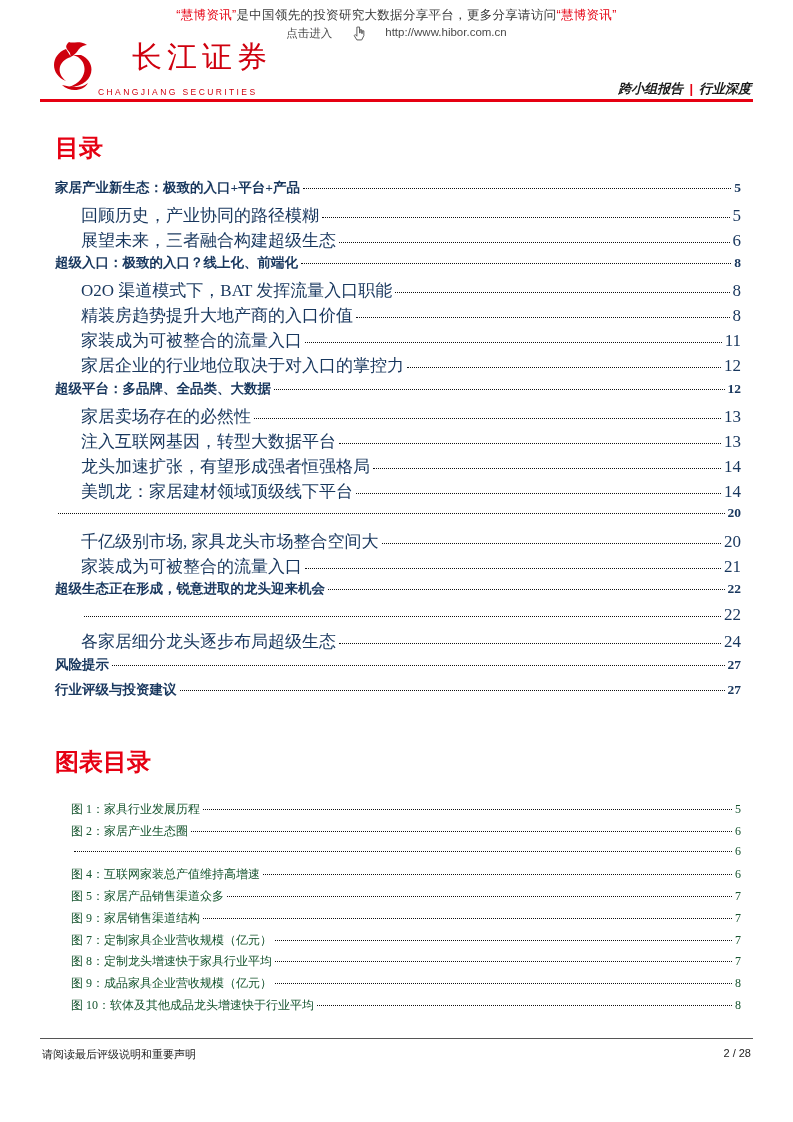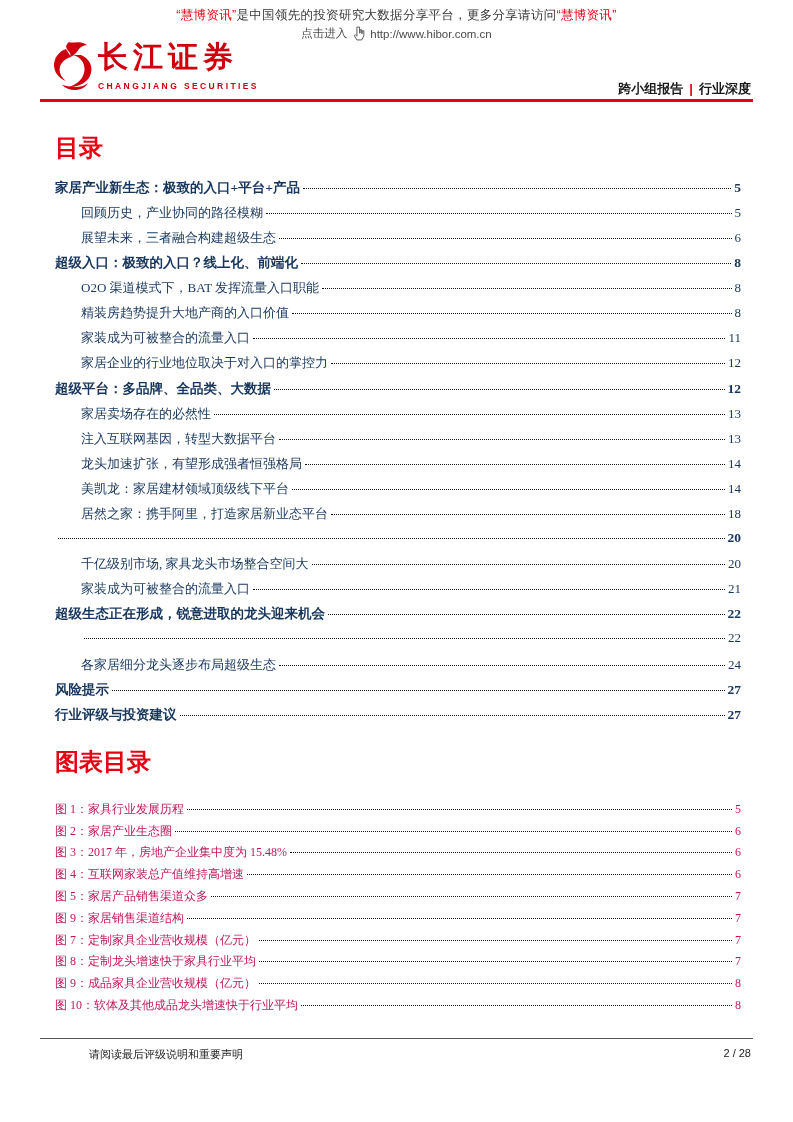--- a/index.html
+++ b/index.html
@@ -2,51 +2,51 @@
 <html><head>
 <meta charset="utf-8">
 <style>
   html,body{margin:0;padding:0;}
   body{width:793px;height:1122px;background:#ffffff;font-family:"Liberation Sans",sans-serif;color:#222;}
   .page{position:relative;width:793px;height:1122px;overflow:hidden;background:#fff;}
 
   
   .promo1{position:absolute;top:7px;left:0;right:0;text-align:center;font-size:12.5px;color:#3a3a3a;letter-spacing:.3px;}
   .promo1 .red{color:#e60012;}
-  .promo2{position:absolute;top:26px;left:0;right:0;display:flex;justify-content:center;align-items:center;gap:5px;font-size:11.5px;color:#4a4a4a;}
+  .promo2{position:absolute;top:26px;left:0;right:0;display:flex;justify-content:center;align-items:flex-start;gap:20px;font-size:11.5px;color:#4a4a4a;}
   .promo2 .url{color:#4a4a4a;text-decoration:none;cursor:pointer;}
 
   
   .logo{position:absolute;top:40px;left:42px;display:flex;align-items:flex-start;gap:4px;}
   .logo-text{display:flex;flex-direction:column;}
-  .logo-cn{font-size:30px;font-weight:bold;color:#cf000e;letter-spacing:5px;line-height:1.15;font-family:"Liberation Serif",serif;}
-  .logo-en{font-size:8.5px;color:#cf000e;letter-spacing:2.4px;font-weight:bold;margin-top:6px;}
-
-  .report-meta{position:absolute;top:80px;right:42px;font-size:13px;font-weight:bold;color:#1a1a1a;}
+  .logo-cn{font-size:30px;font-weight:normal;color:#cf000e;letter-spacing:5px;line-height:1.15;font-family:"Liberation Serif",serif;margin-left:34px;}
+  .logo-en{font-size:8.5px;color:#cf000e;letter-spacing:2.4px;font-weight:normal;margin-top:12px;}
+
+  .report-meta{position:absolute;top:80px;right:42px;font-size:13px;font-weight:bold;color:#1a1a1a;font-style:italic;}
   .report-meta .sep{color:#e60012;margin:0 6px;font-weight:bold;}
   .header-rule{position:absolute;top:99px;left:40px;right:40px;height:3px;background:#e60012;}
 
   
   .toc-section{position:absolute;top:134px;left:55px;width:686px;}
   .figures-section{position:absolute;top:748px;left:55px;width:686px;}
   .section-title{font-size:24px;font-weight:bold;color:#e60012;line-height:1.2;}
   .toc-list{margin-top:16px;}
   .fig-list{margin-top:24px;}
 
   .toc-row{display:flex;align-items:baseline;height:25.1px;color:#17365d;font-family:"Liberation Serif",serif;}
   .toc-row.l1{font-weight:bold;font-size:13.5px;}
-  .toc-row.l2{font-size:13px;padding-left:26px;}
-  .fig-row{display:flex;align-items:baseline;height:21.8px;font-size:12px;color:#be185d;font-family:"Liberation Serif",serif;}
+  .toc-row.l2{font-size:17px;padding-left:26px;}
+  .fig-row{display:flex;align-items:baseline;height:21.8px;font-size:12px;color:#14532d;font-family:"Liberation Serif",serif;margin-left:16px;}
   .toc-text{flex:none;white-space:nowrap;}
   .dots{flex:1;margin:0 3px;border-bottom:1.6px dotted #111;transform:translateY(-3px);min-width:10px;}
   .pgnum{flex:none;}
 
   
   .footer-rule{position:absolute;top:1038px;left:40px;right:40px;border-top:1.5px solid #555;}
-  .footer-left{position:absolute;top:1047px;left:42px;font-size:11px;color:#222;margin-left:47px;}
+  .footer-left{position:absolute;top:1047px;left:42px;font-size:11px;color:#222;}
   .footer-right{position:absolute;top:1047px;right:42px;font-size:11px;color:#222;}
 
   .hand-icon{display:inline-flex;align-items:center;}
 </style>
 </head>
 <body>
 
 <div class="page">
 
   <div class="promo1"><span class="red">“慧博资讯”</span><span>是中国领先的投资研究大数据分享平台，更多分享请访问</span><span class="red">“慧博资讯”</span></div>
@@ -143,25 +143,20 @@
         <div class="toc-row l2">
           <span class="toc-text">龙头加速扩张，有望形成强者恒强格局</span>
           <span class="dots"></span>
           <span class="pgnum">14</span>
         </div>
         <div class="toc-row l2">
           <span class="toc-text">美凯龙：家居建材领域顶级线下平台</span>
           <span class="dots"></span>
           <span class="pgnum">14</span>
         </div>
-        <div class="toc-row l2">
-          <span class="toc-text">居然之家：携手阿里，打造家居新业态平台</span>
-          <span class="dots"></span>
-          <span class="pgnum">18</span>
-        </div>
         <div class="toc-row l1">
           <span class="dots"></span>
           <span class="pgnum">20</span>
         </div>
         <div class="toc-row l2">
           <span class="toc-text">千亿级别市场, 家具龙头市场整合空间大</span>
           <span class="dots"></span>
           <span class="pgnum">20</span>
         </div>
         <div class="toc-row l2">
@@ -203,21 +198,20 @@
           <span class="toc-text">图 1：家具行业发展历程</span>
           <span class="dots"></span>
           <span class="pgnum">5</span>
         </div>
         <div class="fig-row">
           <span class="toc-text">图 2：家居产业生态圈</span>
           <span class="dots"></span>
           <span class="pgnum">6</span>
         </div>
         <div class="fig-row">
-          <span class="toc-text">图 3：2017 年，房地产企业集中度为 15.48%</span>
           <span class="dots"></span>
           <span class="pgnum">6</span>
         </div>
         <div class="fig-row">
           <span class="toc-text">图 4：互联网家装总产值维持高增速</span>
           <span class="dots"></span>
           <span class="pgnum">6</span>
         </div>
         <div class="fig-row">
           <span class="toc-text">图 5：家居产品销售渠道众多</span>

